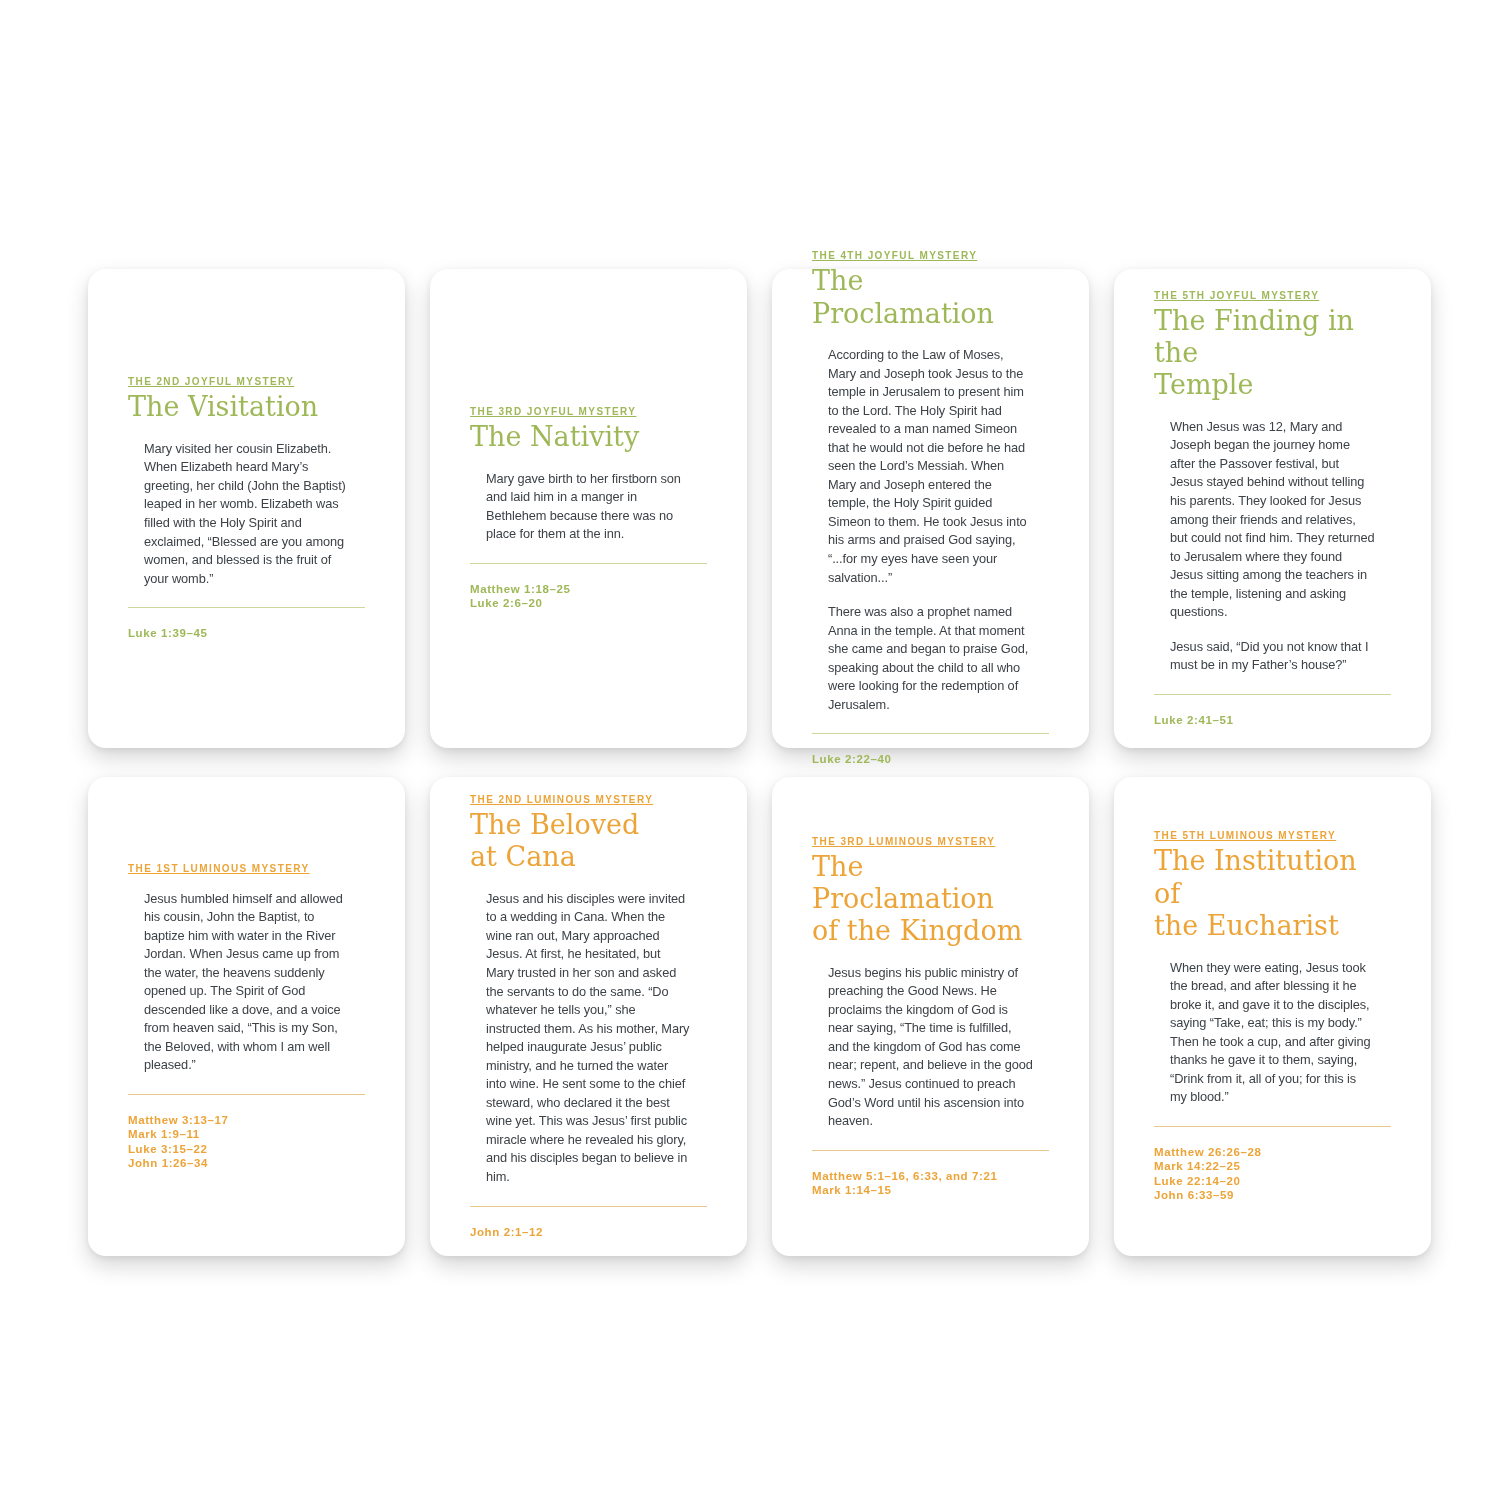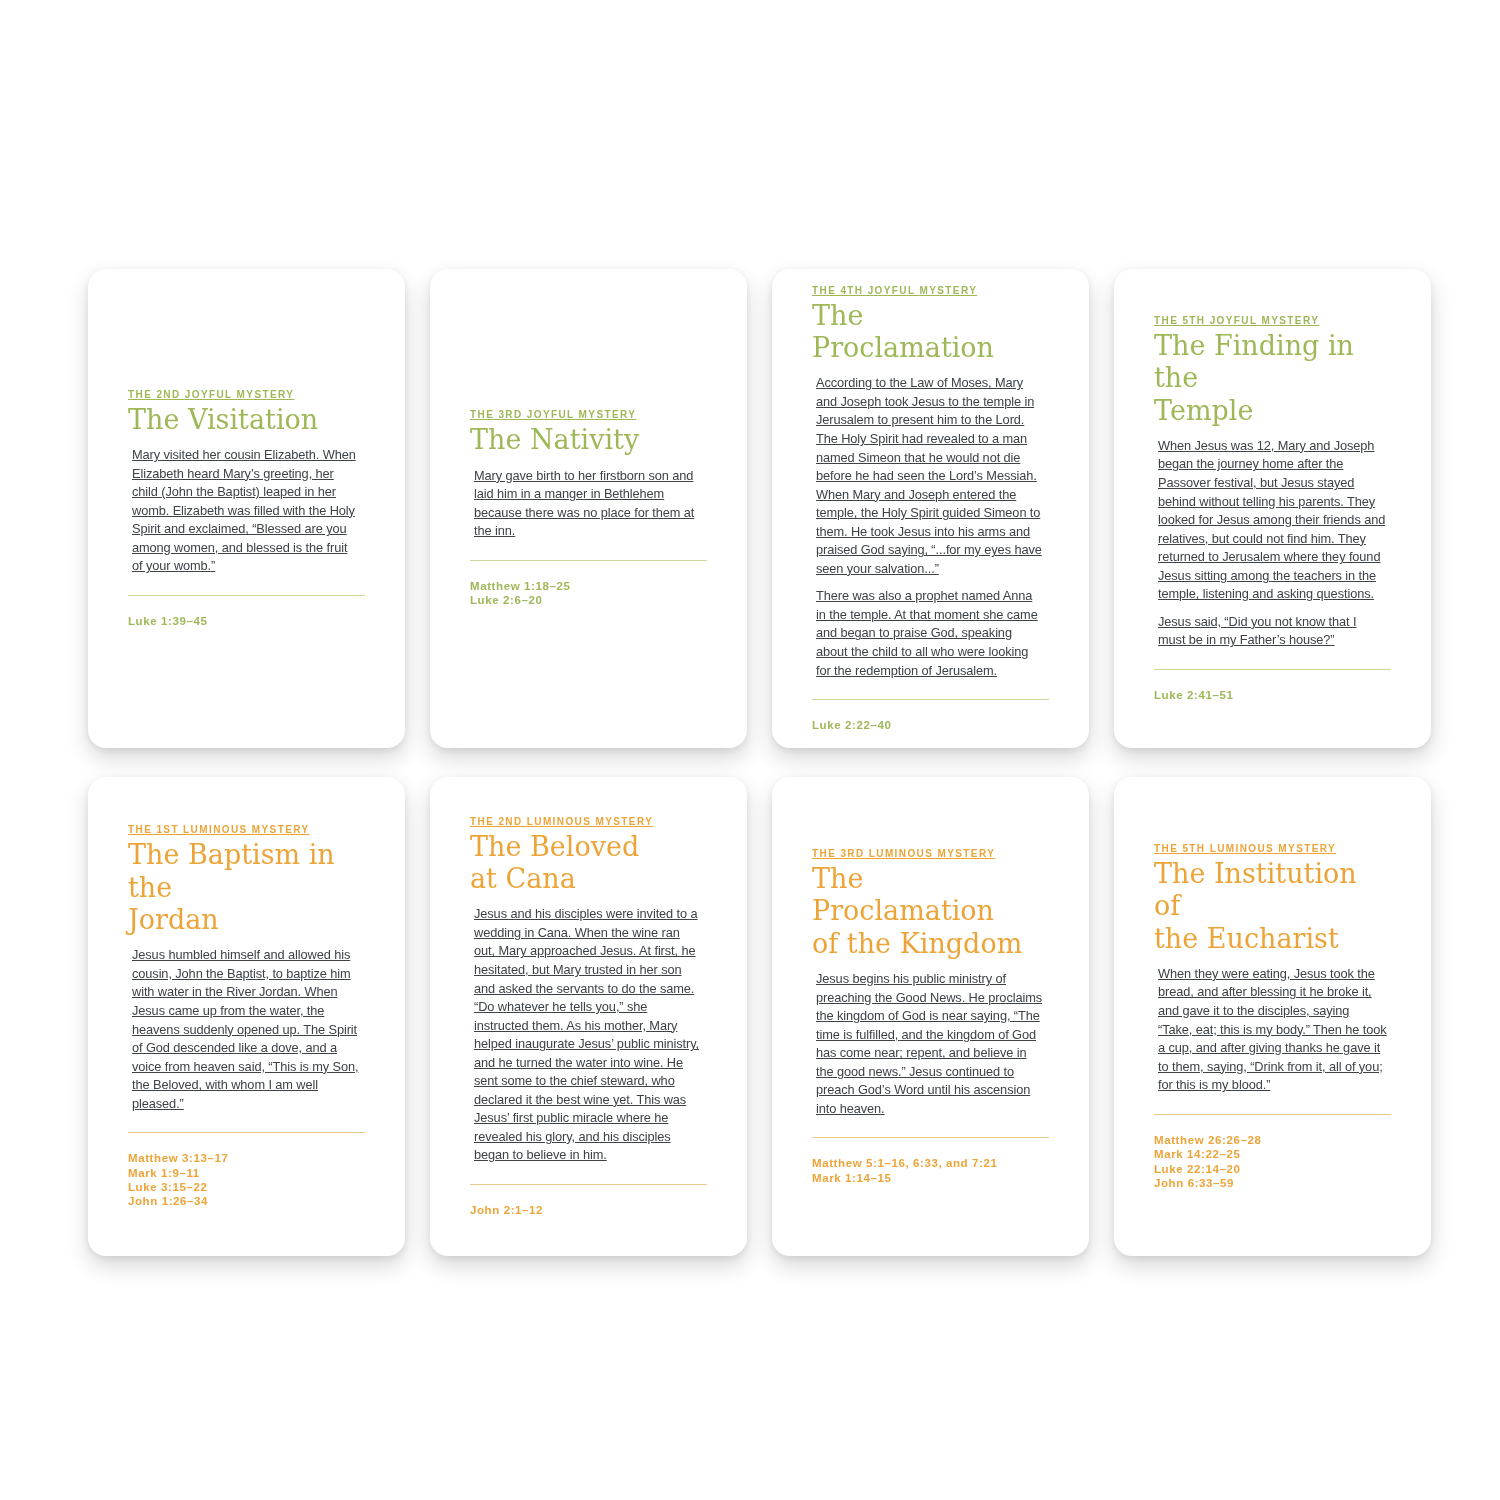--- a/index.html
+++ b/index.html
@@ -57,21 +57,21 @@
     color: var(--accent);
     white-space: pre-line;
   }
   .body {
     margin-top: 10px;
     color: var(--body-text, #3d4247);
     font-size: 12.8px;
     line-height: 1.45;
     letter-spacing: -0.1px;
   }
-  .para { margin: 4px; text-decoration: underline; }
+  .para { margin: 16px; }
   .para + .para { margin-top: 9px; }
   .divider {
     border: 0;
     border-top: 1px solid var(--divider);
     width: 100%;
     margin: 19px 0 0 0;
   }
   .refs {
     margin-top: 18px;
     color: var(--accent);
@@ -142,22 +142,20 @@
       <hr class="divider">
       <div class="refs">
           <div class="ref">Luke 2:41–51</div>
         </div>
     </div>
   </article>
 
   <article class="card luminous">
     <div class="card-content">
       <div class="eyebrow">THE 1ST LUMINOUS MYSTERY</div>
-      <h2 class="title">The Baptism in the
-Jordan</h2>
       <div class="body">
           <p class="para">Jesus humbled himself and allowed his cousin, John the Baptist, to baptize him with water in the River Jordan. When Jesus came up from the water, the heavens suddenly opened up. The Spirit of God descended like a dove, and a voice from heaven said, “This is my Son, the Beloved, with whom I am well pleased.”</p>
         </div>
       <hr class="divider">
       <div class="refs">
           <div class="ref">Matthew 3:13–17</div>
           <div class="ref">Mark 1:9–11</div>
           <div class="ref">Luke 3:15–22</div>
           <div class="ref">John 1:26–34</div>
         </div>

